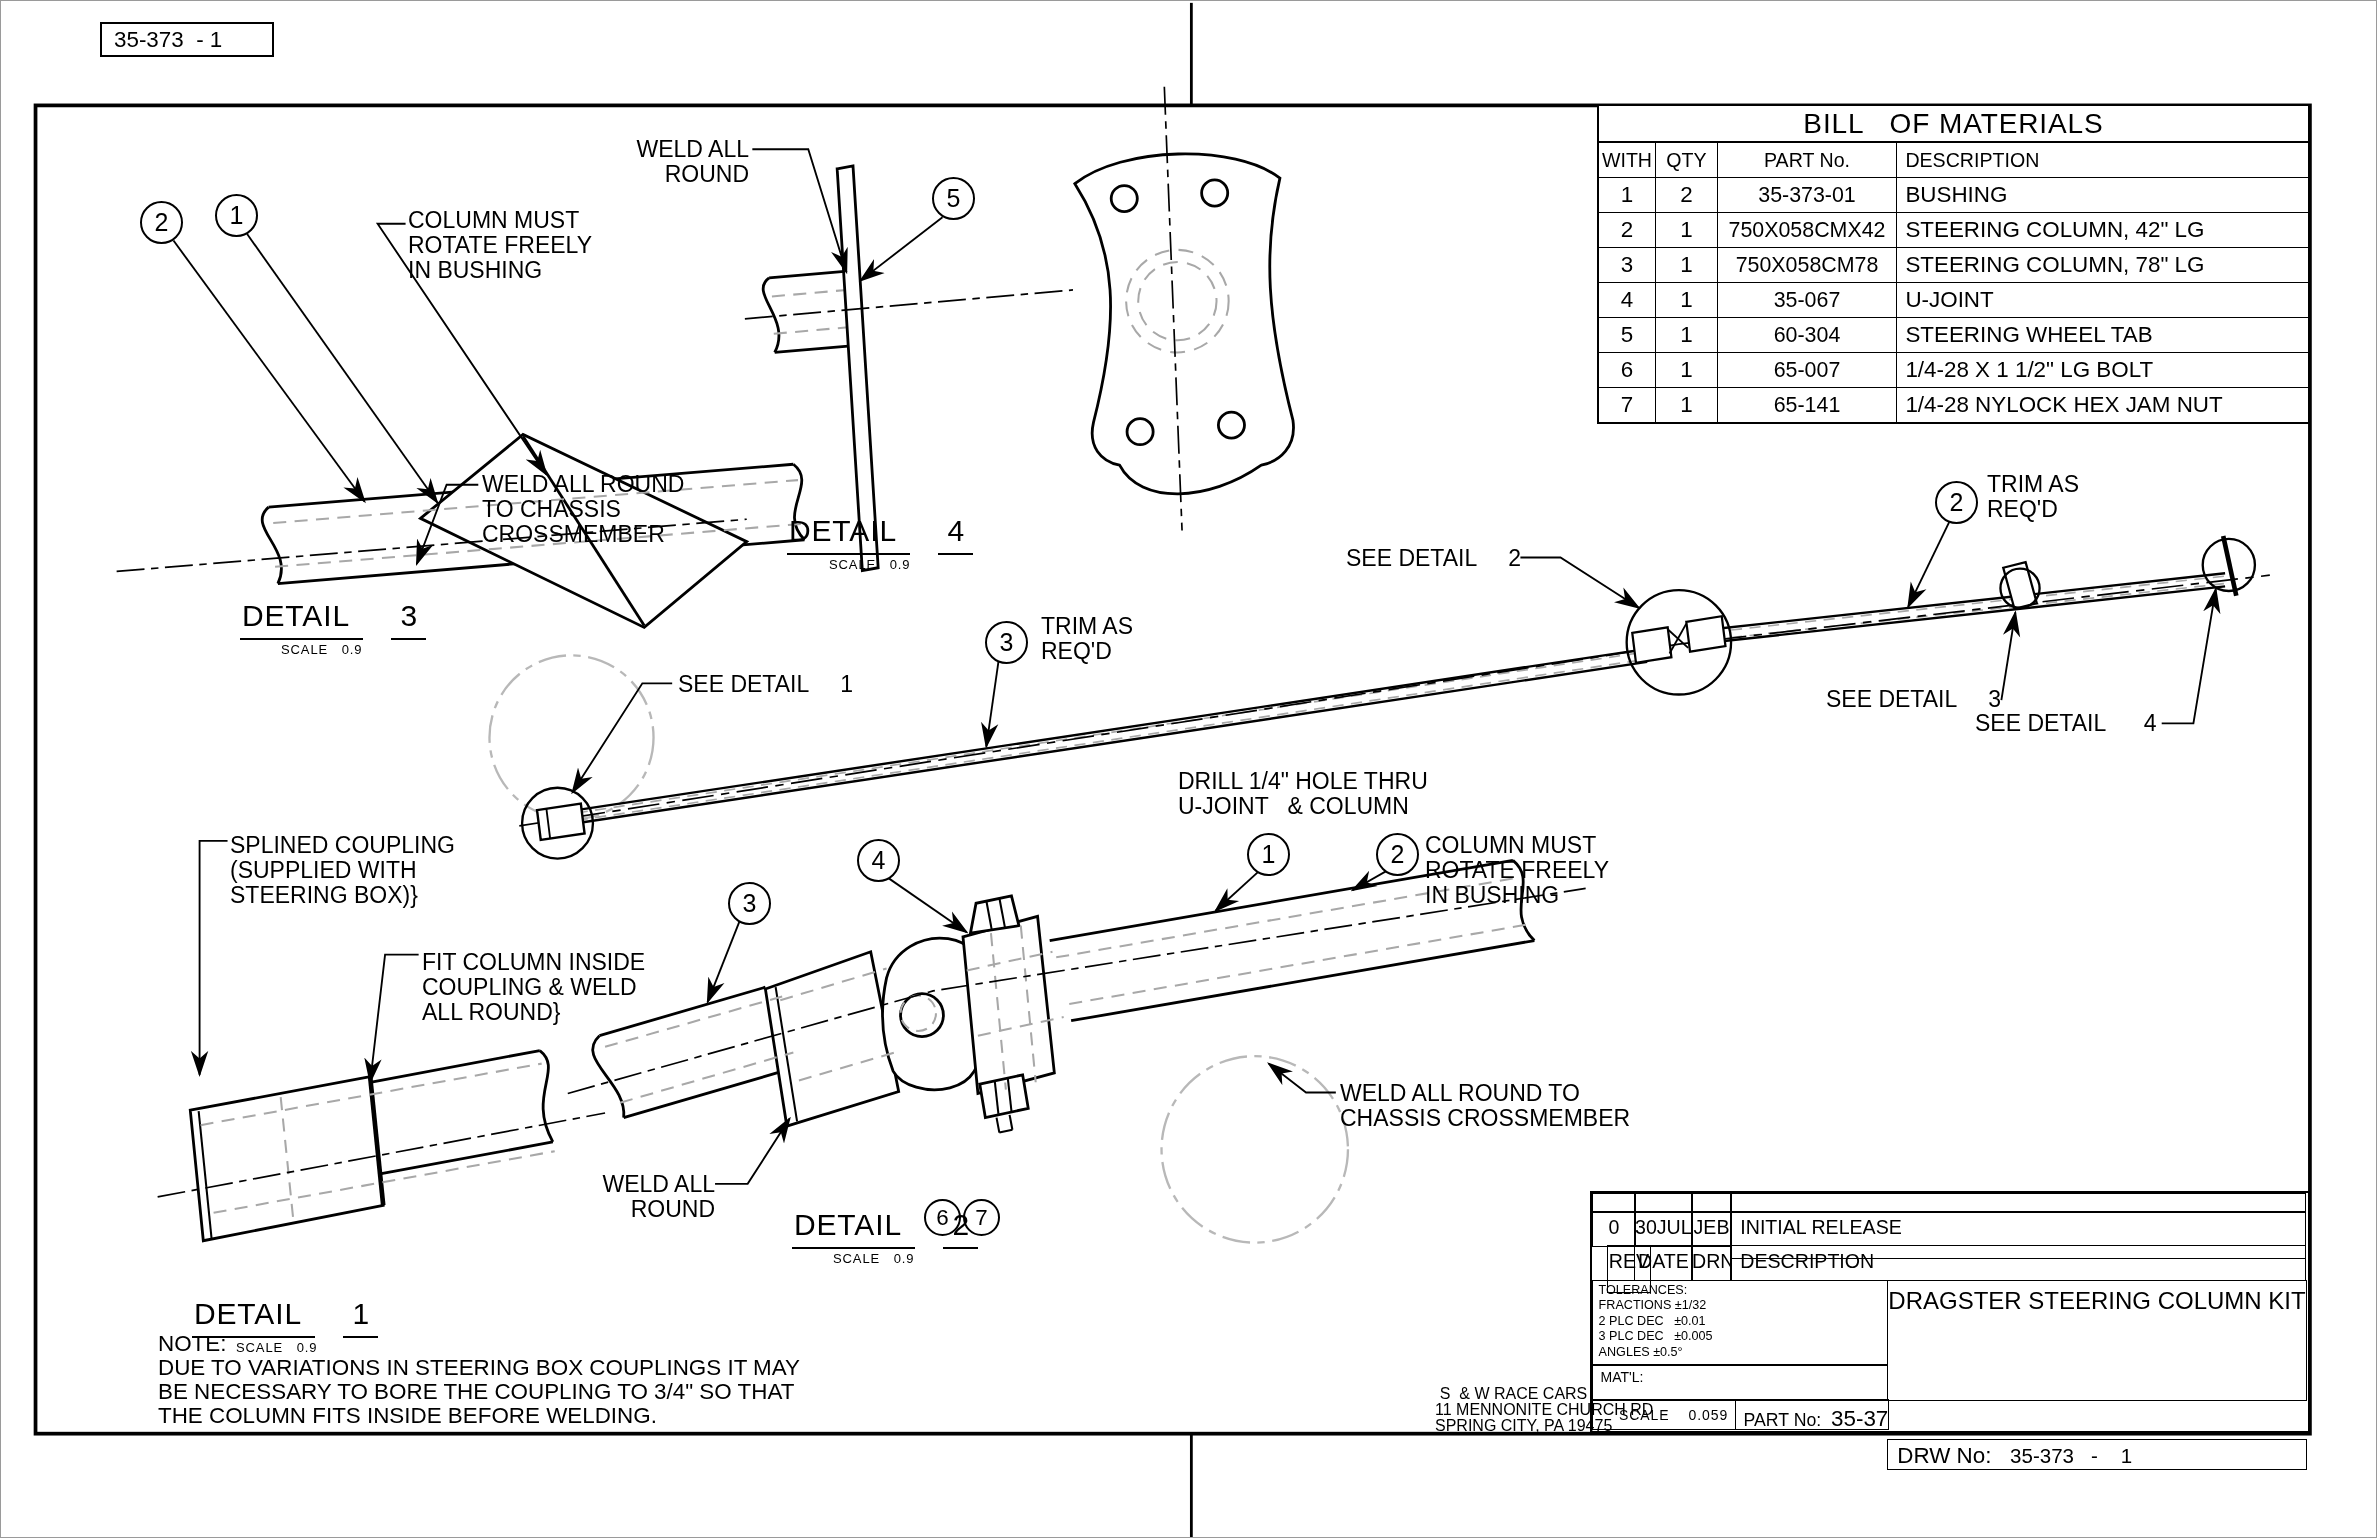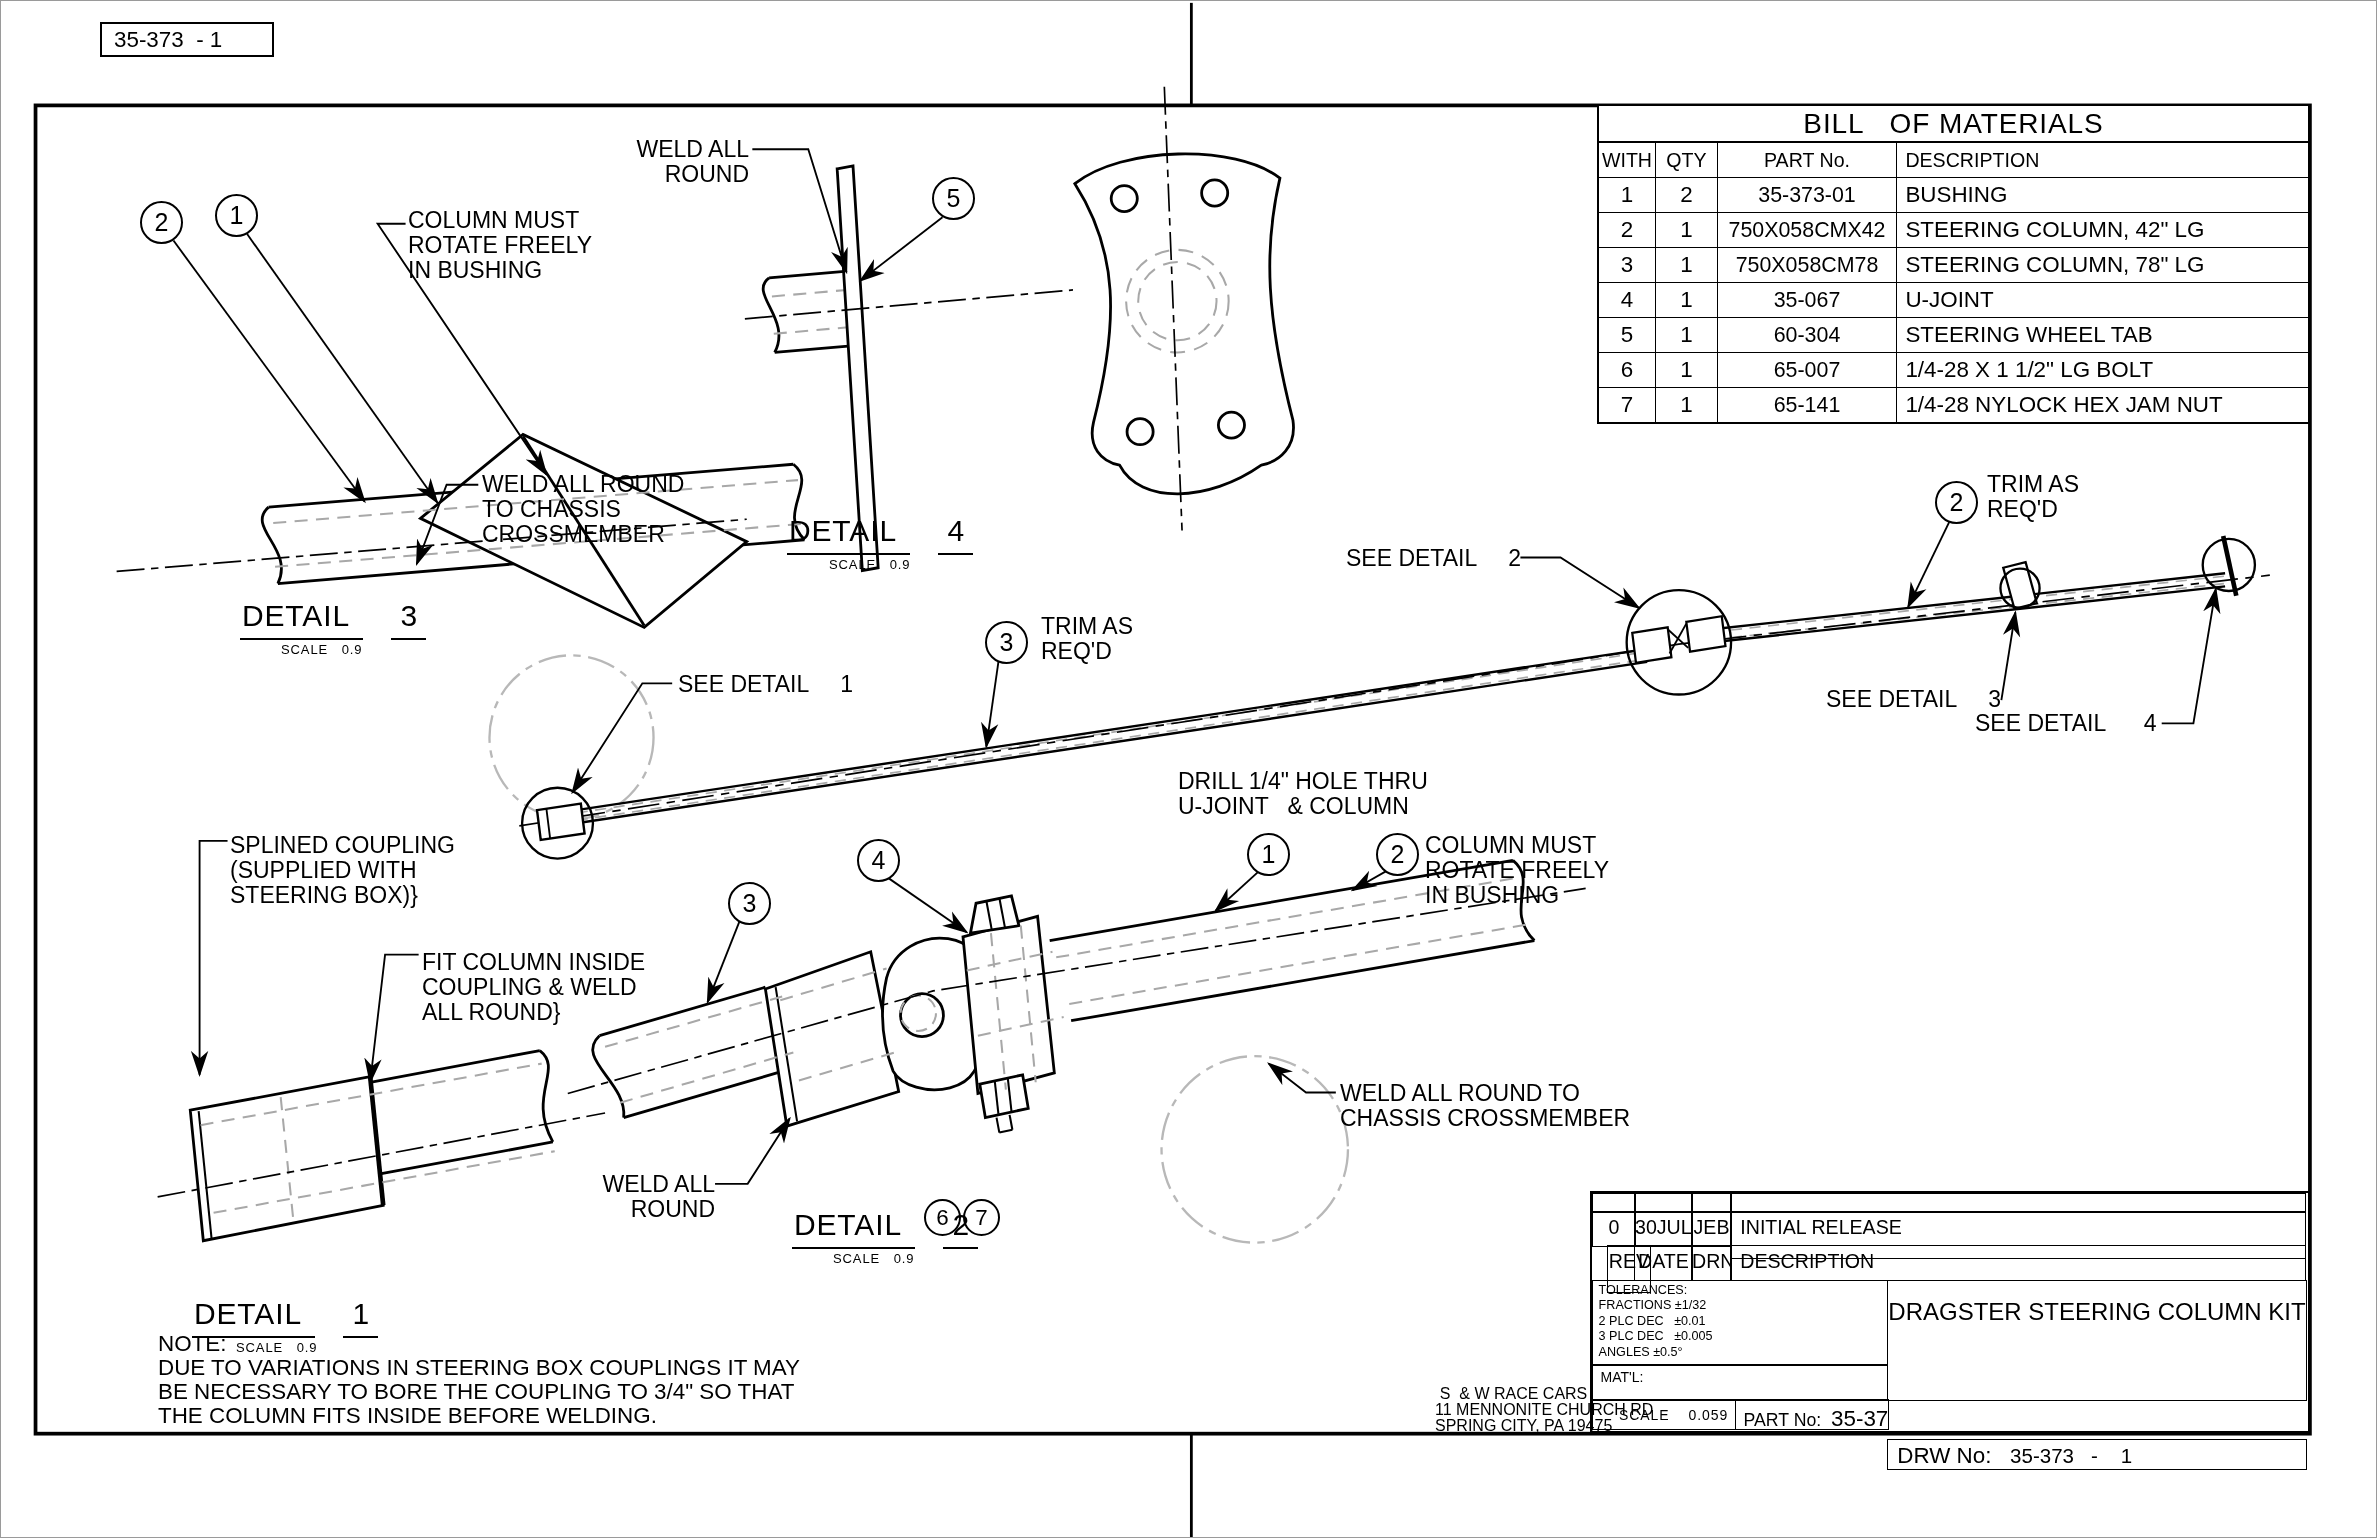--- a/index.html
+++ b/index.html
@@ -33,21 +33,21 @@
   
   .tb{position:absolute;left:1589px;top:1190px;width:720px;height:242px;border:2.8px solid #000;box-sizing:border-box;background:#f
   fff;}
   .tbc{position:absolute;box-sizing:border-box;border:1.9px solid #000;white-space:pre;overflow:hidden;}
   .tol{font-size:12.6px;line-height:15.5px;padding:1.9px 5.6px;}
   .matl{font-size:14px;padding:3.7px 7.5px;}
   .scalecell{font-size:14px;padding:6.5px 0 0 26px;letter-spacing:0.9px;}
   .partcell{font-size:17.7px;padding:5.6px 0 0 7.5px;}
   .partcell b,.drwcell b{font-weight:normal;font-size:22.4px;}
   .drwcell{font-size:22.4px;padding:2.8px 0 0 9.3px;margin-top:40px;}
-  .titlecell{font-size:24px;padding-top:17px;text-align:center;}
+  .titlecell{font-size:24px;padding-top:6px;text-align:center;}
   .revtxt{font-size:19.6px;line-height:31px;text-align:center;}
   .revdesc{text-align:left;padding-left:9.3px;}
   .company{position:absolute;left:1434px;top:1385px;width:157px;text-align:center;
            font-size:16px;line-height:16px;white-space:pre;}
 </style>
 </head>
 <body>
 
 <div class="page">
 

